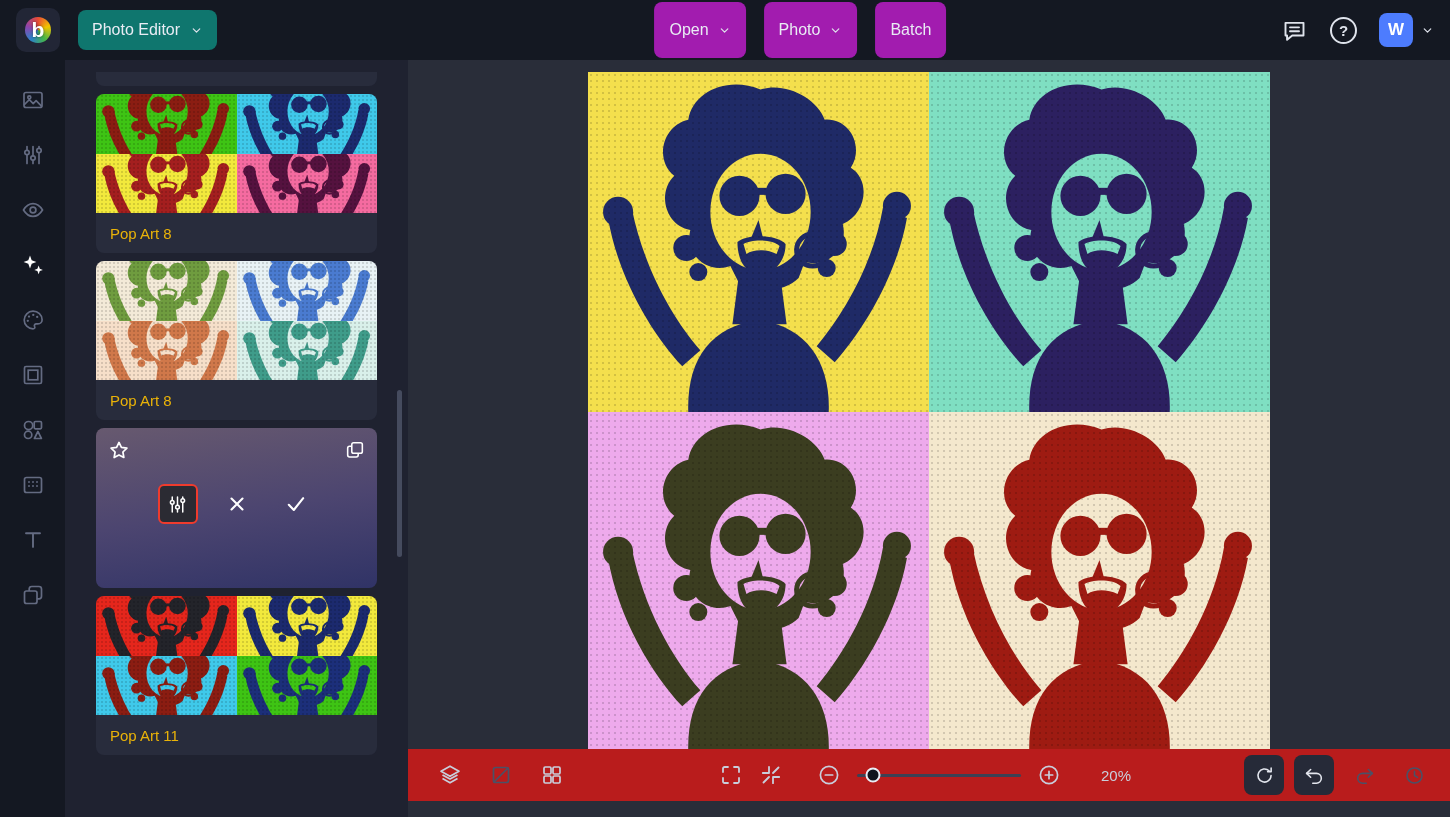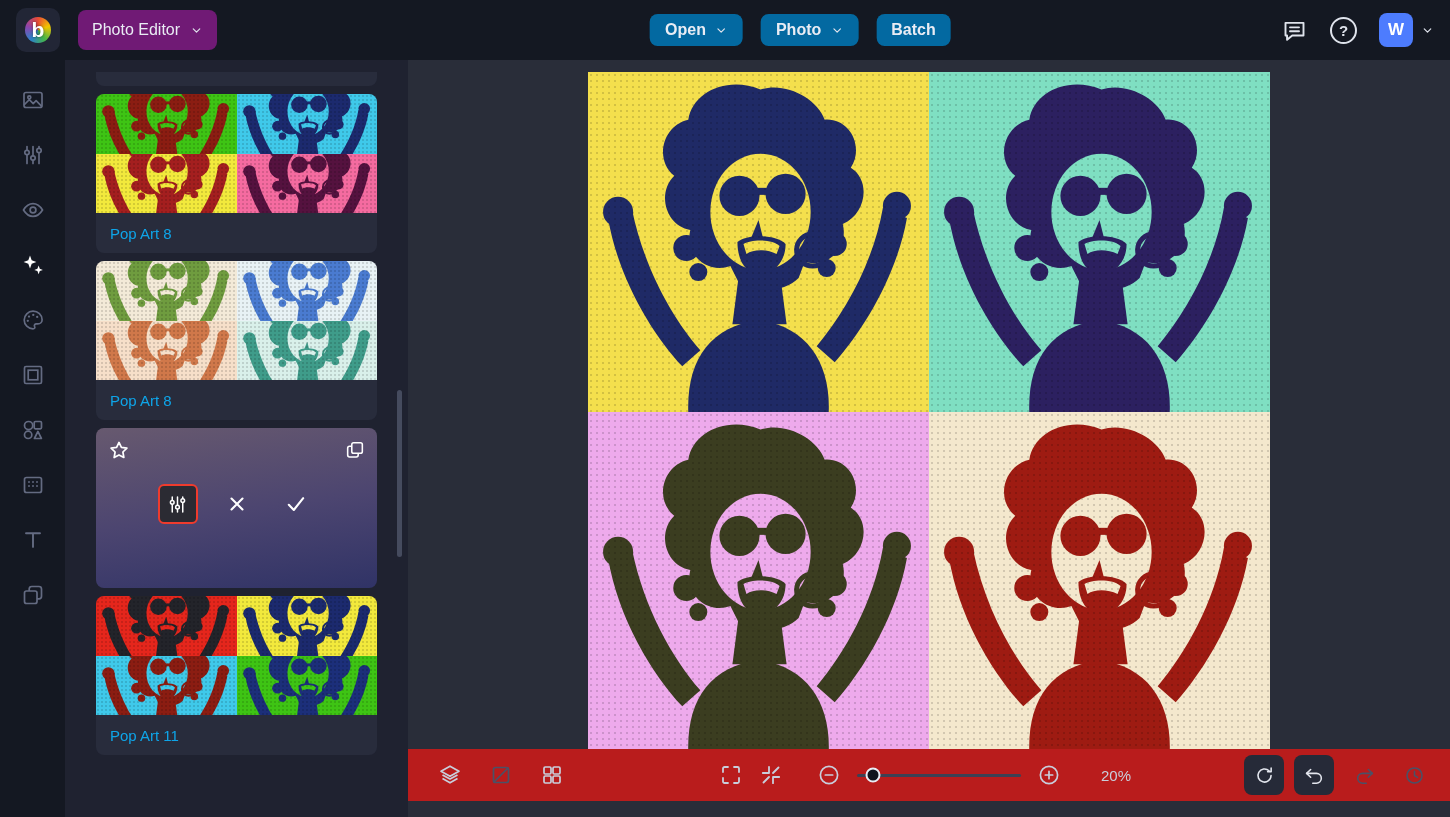--- a/index.html
+++ b/index.html
@@ -7,23 +7,23 @@
     font-family:"Liberation Sans",sans-serif;color:#e9ecf4;-webkit-font-smoothing:antialiased}
   button{font-family:inherit;color:inherit;background:none;border:none;cursor:pointer}
 
   .app{width:1450px;height:817px;display:flex;flex-direction:column}
 
   
   .topbar{flex:0 0 60px;background:#141822;display:flex;align-items:center;padding:0 16px;position:relative;z-index:5}
   .logo-tile{width:44px;height:44px;border-radius:10px;background:#222636;display:flex;align-items:center;justify-content:center;position:relative}
   .logo-wheel{width:26px;height:26px;border-radius:50%;display:block}
   .logo-b{position:absolute;font-weight:bold;font-size:21px;color:#fff;text-shadow:0 0 3px rgba(0,0,0,.55)}
-  .menu-btn{margin-left:18px;height:40px;padding:0 14px;background:#701a75;border-radius:8px;display:flex;align-items:center;gap:10px;font-size:16px;font-weight:500;color:#e9ecf4}
+  .menu-btn{margin-left:18px;height:40px;padding:0 14px;background:#0f766e;border-radius:8px;display:flex;align-items:center;gap:10px;font-size:16px;font-weight:500;color:#e9ecf4}
   .tb-center{position:absolute;left:55.2%;transform:translateX(-50%);display:flex;align-items:center;gap:18px}
-  .tb-btn{height:32px;padding:0 15px;background:#0369a1;border-radius:8px;display:flex;align-items:center;gap:9px;font-size:16px;font-weight:700;color:#e9ecf4}
+  .tb-btn{height:56px;padding:0 15px;background:#a21caf;border-radius:8px;display:flex;align-items:center;gap:9px;font-size:16px;font-weight:400;color:#e9ecf4}
   .tb-right{margin-left:auto;display:flex;align-items:center;gap:22px}
   .icon-btn{display:flex;align-items:center;justify-content:center;color:#dfe3ec}
   .help-ring{width:27px;height:27px;border:2px solid #dfe3ec;border-radius:50%;display:flex;align-items:center;justify-content:center;font-size:15px;font-weight:bold;color:#dfe3ec}
   .avatar-group{display:flex;align-items:center;gap:8px}
   .avatar{width:34px;height:34px;border-radius:8px;display:flex;align-items:center;justify-content:center;font-size:17px;font-weight:bold;color:#fff}
   .chev{width:13px;height:13px;color:#dfe3ec}
 
   
   .body{flex:1;display:flex;min-height:0}
 
@@ -40,21 +40,21 @@
   .panel-title{font-size:19px;font-weight:700;flex:1;color:#f2f4f9}
   .info-btn{color:#cfd3de}
   .panel-scroll{position:relative}
   .card-sliver{width:281px;height:14px;margin:12px auto 8px;background:#282c3c;border-radius:0 0 8px 8px}
   .e-card{width:281px;margin:0 auto 8px;border-radius:8px}
   .thumb{height:119px;border-radius:8px 8px 0 0;overflow:hidden;display:grid;grid-template:1fr 1fr / 1fr 1fr}
   .quad{position:relative;overflow:hidden}
   .quad svg{position:absolute;inset:0;width:100%;height:100%}
   .quad::after{content:"";position:absolute;inset:0;pointer-events:none;
     background-image:radial-gradient(circle,rgba(0,0,0,.13) 1px,transparent 1.25px);background-size:4px 4px}
-  .card-label{height:40px;background:#282c3c;border-radius:0 0 8px 8px;display:flex;align-items:center;padding:0 14px;font-size:15px;font-weight:500;color:#0ea5e9}
+  .card-label{height:40px;background:#282c3c;border-radius:0 0 8px 8px;display:flex;align-items:center;padding:0 14px;font-size:15px;font-weight:500;color:#eab308}
   .sel-card{width:281px;height:160px;margin:0 auto 8px;border-radius:8px;position:relative;
     background:linear-gradient(172deg,#67596f 0%,#4c4570 52%,#303366 100%)}
   .sel-star{position:absolute;top:11px;left:11px;color:#fff}
   .sel-copy{position:absolute;top:11px;right:11px;color:#fff}
   .sel-actions{position:absolute;top:56px;left:0;right:0;display:flex;justify-content:center;gap:19px}
   .sel-btn{width:40px;height:40px;border-radius:6px;display:flex;align-items:center;justify-content:center;color:#fff}
   .sel-btn.settings{background:#2b2b33;border:2px solid #ef3b2d}
   .scroll-thumb{position:absolute;right:6px;top:330px;width:5px;height:167px;border-radius:3px;background:#454b5e}
 
   

